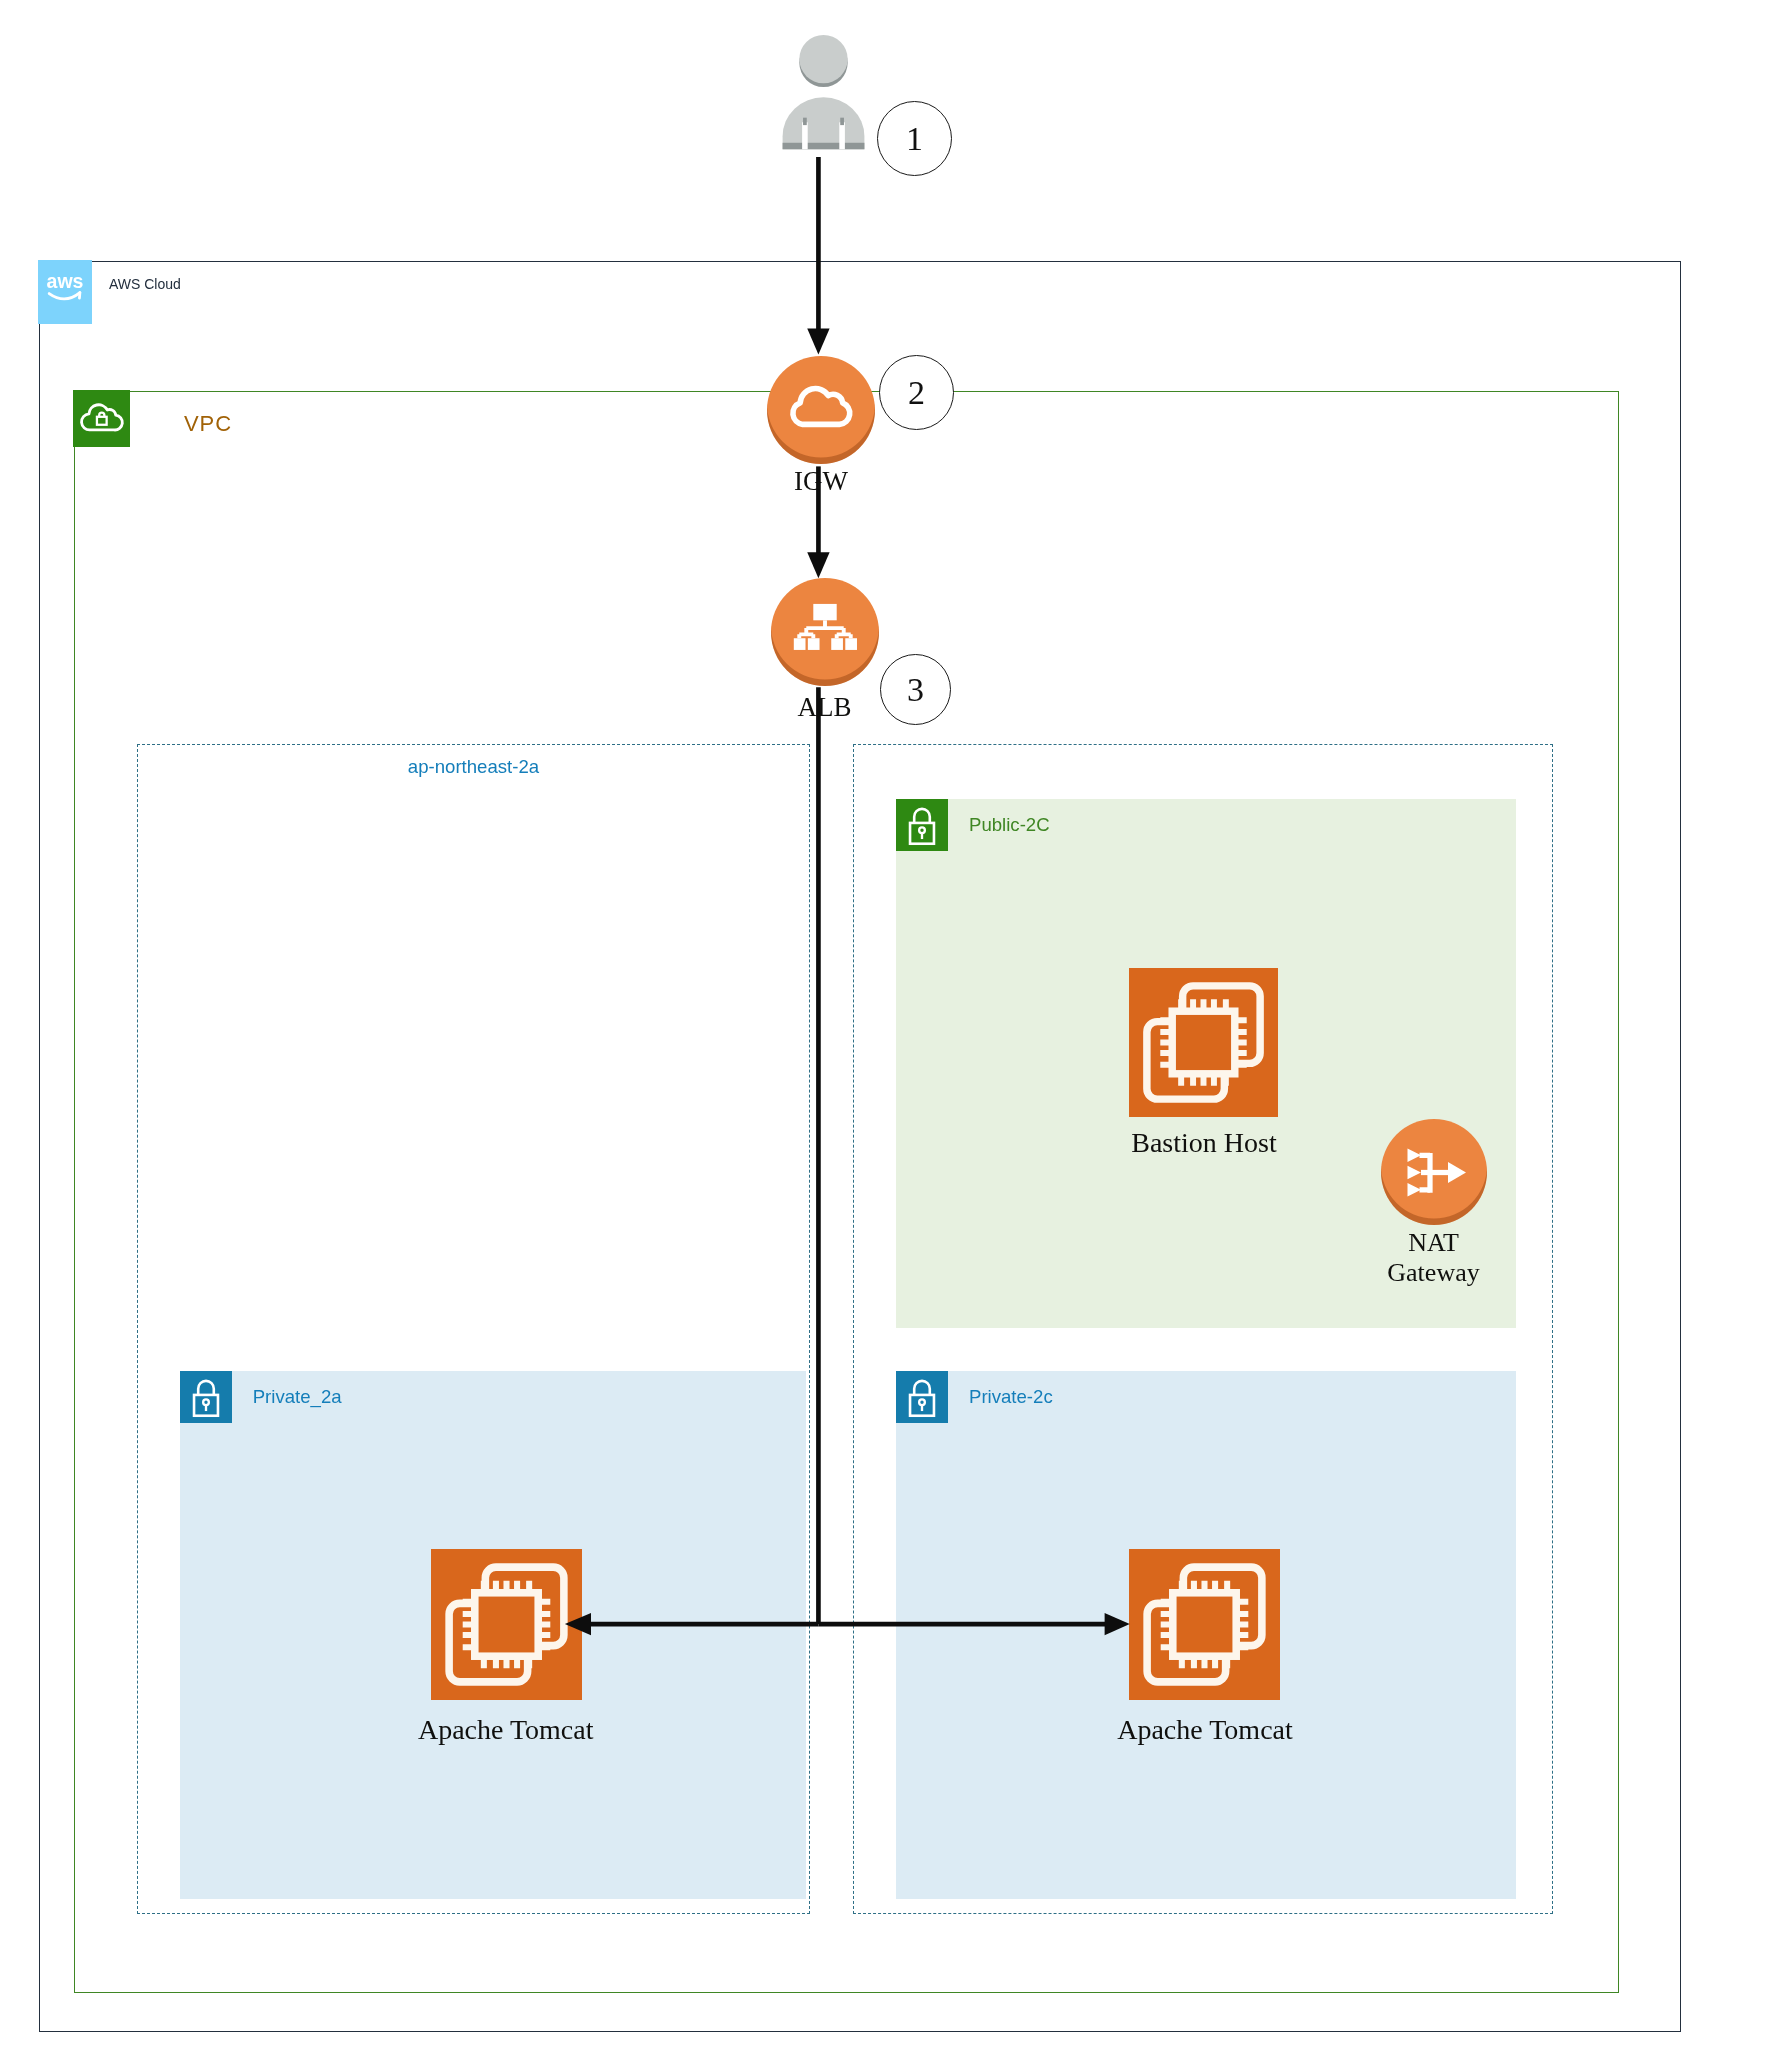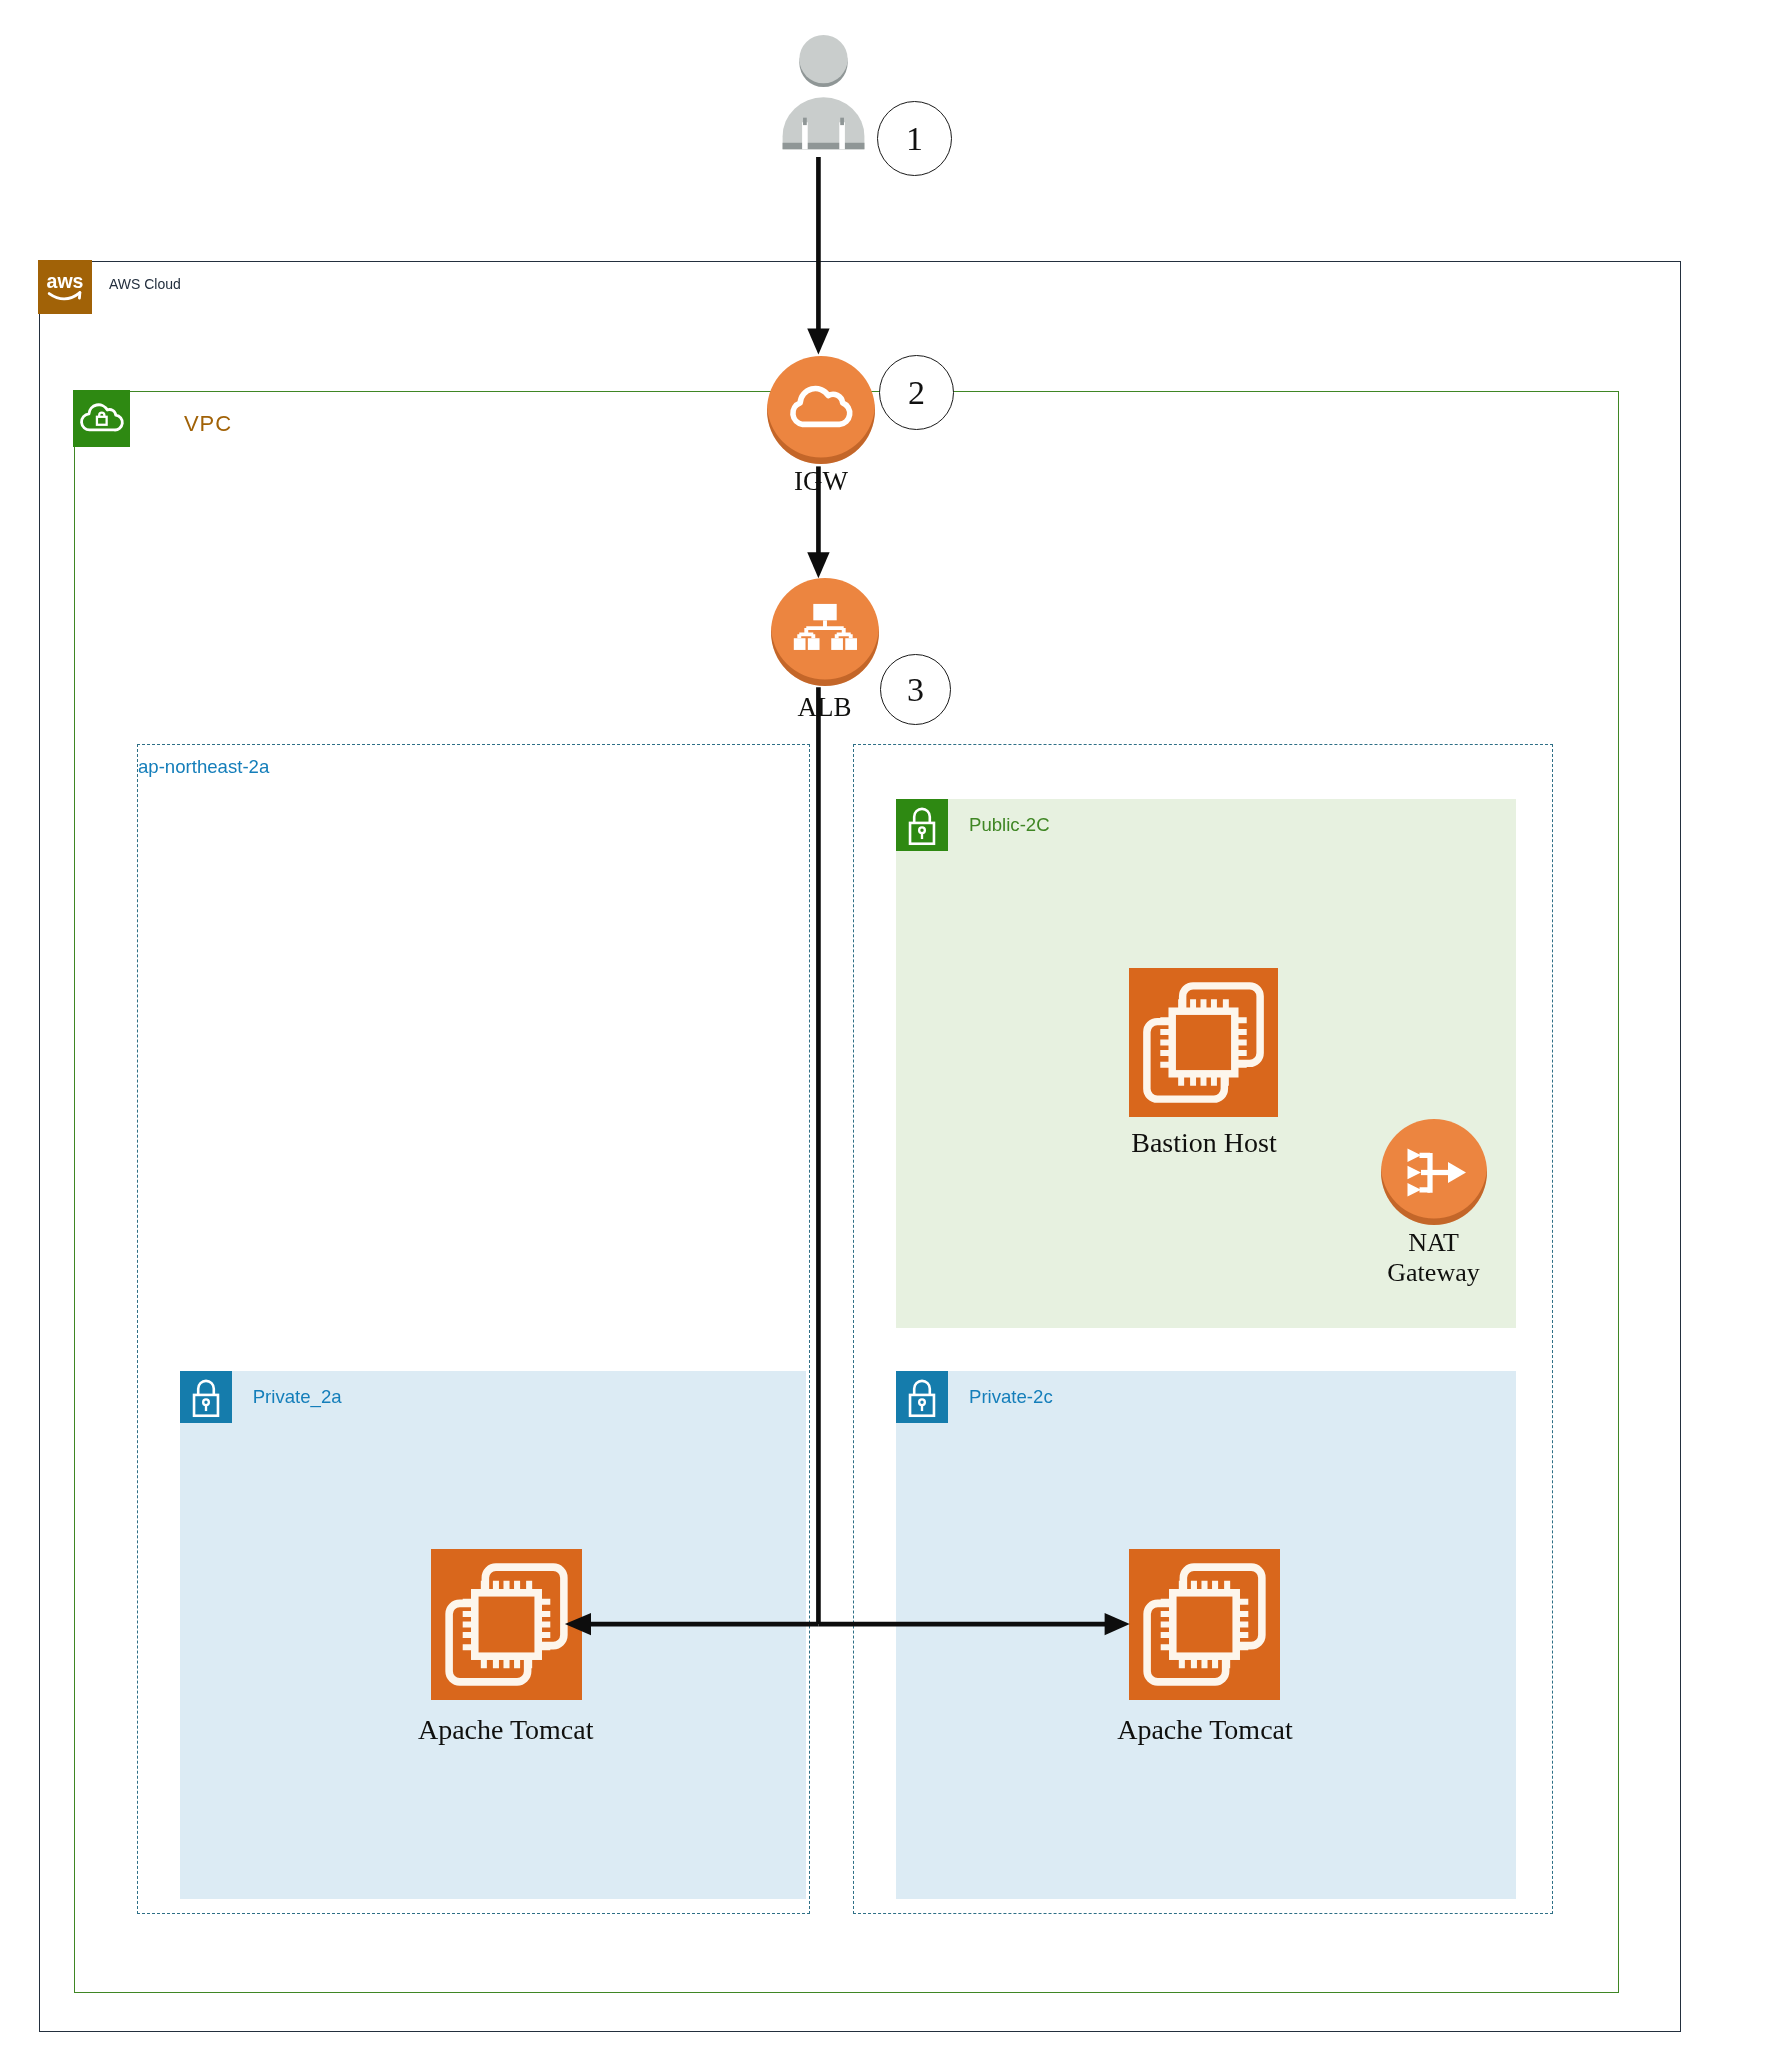--- a/index.html
+++ b/index.html
@@ -4,32 +4,32 @@
 <style>
   html,body { margin:0; padding:0; background:#ffffff; }
   .canvas {
     position:relative; width:1786px; height:2070px; background:#ffffff;
     font-family:"Liberation Sans", sans-serif; overflow:hidden;
   }
   .abs { position:absolute; }
 
   
   .aws-box { left:39px; top:261px; width:1640px; height:1769px; border:1.9px solid #232f3e; }
-  .aws-logo { left:-1.9px; top:-1.9px; width:54px; height:54px; background:#a16207; }
+  .aws-logo { left:-1.9px; top:-1.9px; width:54px; height:64px; background:#7dd3fc; }
   .aws-label { left:69px; top:14px; font-size:14px; color:#232f3e; }
 
   .vpc-box { left:34px; top:129px; width:1543px; height:1600px; border:1.9px solid #3f8624; }
   .vpc-icon { left:-1.9px; top:-1.9px; width:57px; height:57px; background:#2e8912; }
   .vpc-label { left:73px; top:18.6px; font-size:22px; color:#a16207; letter-spacing:0.9px;margin-left:36px; }
 
   
   .az { border:1.9px dashed #2e6f86; }
   .az-a { left:62px; top:352px; width:671px; height:1168px; }
   .az-c { left:778px; top:352px; width:698px; height:1168px; }
-  .az-label { left:0; top:11.2px; width:100%; font-size:18.6px; color:#147eba; }
+  .az-label { left:0; top:11.2px; width:100%; text-align:center; font-size:18.6px; color:#147eba; }
 
   
   .subnet-public  { background:#e7f1e0; }
   .subnet-private { background:#dcebf4; }
   .sub-a-public  { left:17.7px; top:54px;  width:626px; height:529px; }
   .sub-a-private { left:17.7px; top:626px; width:626px; height:528px;margin-left:24px; }
   .sub-c-public  { left:42px; top:54px;  width:620px; height:529px; }
   .sub-c-private { left:42px; top:626px; width:620px; height:528px; }
   .subnet-icon { left:0; top:0; width:52px; height:52px; }
   .icon-green { background:#2e8912; }

